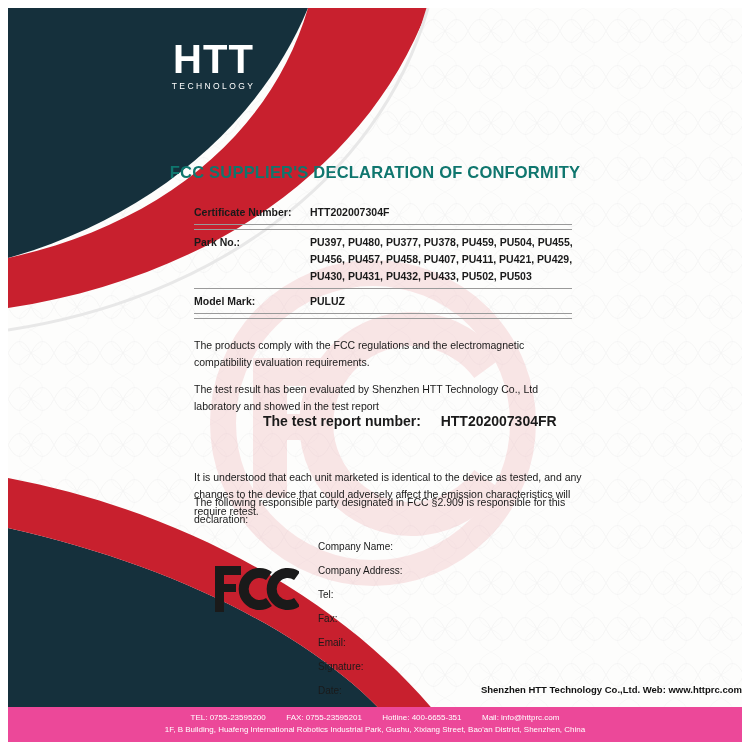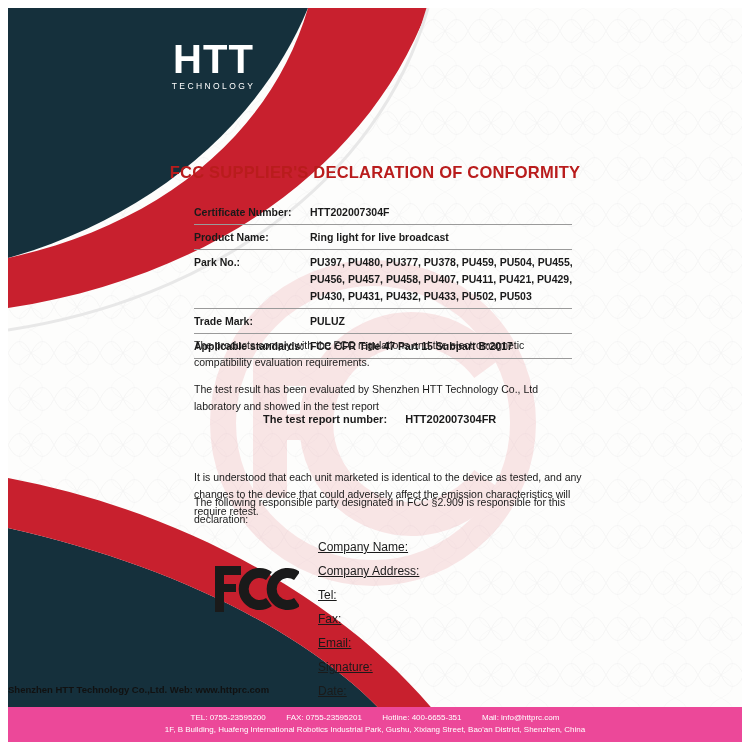--- a/index.html
+++ b/index.html
@@ -81,21 +81,21 @@
     z-index: 4;
   }
   .doc-title {
     position: absolute;
     left: 0;
     top: 155px;
     width: 734px;
     text-align: center;
     font-size: 16.5px;
     font-weight: bold;
-    color: #b91c1c;
+    color: #0f766e;
     letter-spacing: 0.2px;
   }
   .fields {
     position: absolute;
     left: 186px;
     top: 196px;
     width: 400px;
     font-size: 10.5px;
     color: #1a1a1a;
   }
@@ -128,47 +128,46 @@
     position: absolute;
     left: 186px;
     font-size: 10.5px;
     color: #1a1a1a;
     line-height: 17px;
     width: 390px;
   }
   .report-num {
     position: absolute;
     left: 255px;
-    font-size: 11px;
+    font-size: 14px;
     font-weight: bold;
     color: #1a1a1a;
   }
   .signature-block {
     position: absolute;
     left: 310px;
     top: 527px;
-    font-size: 12px;
+    font-size: 10px;
     color: #1a1a1a;
     line-height: 24px;
-    text-decoration: underline;
   }
   
   .fcc-mark {
     position: absolute;
     left: 205px;
     top: 552px;
     z-index: 5;
   }
   
   .footer-top {
     position: absolute;
     left: 0;
     top: 676px;
     width: 734px;
-    text-align: left;
+    text-align: right;
     font-size: 9.5px;
     font-weight: bold;
     color: #111111;
     z-index: 6;
   }
   .footer-bar {
     position: absolute;
     left: 0;
     bottom: 0;
     width: 734px;
@@ -235,43 +234,35 @@
     <div class="content">
 
       <div class="doc-title">FCC SUPPLIER'S DECLARATION OF CONFORMITY</div>
 
       <div class="fields">
         <div class="field-row">
           <div class="field-label">Certificate Number:</div>
           <div class="field-value">HTT202007304F</div>
         </div>
         <div class="rule"></div>
-        <div class="field-row">
-          <div class="field-label">Product Name:</div>
-          <div class="field-value">Ring light for live broadcast</div>
-        </div>
         <div class="rule"></div>
         <div class="field-row">
           <div class="field-label">Park No.:</div>
           <div class="model-lines">
             <div>PU397, PU480, PU377, PU378, PU459, PU504, PU455,</div>
             <div>PU456, PU457, PU458, PU407, PU411, PU421, PU429,</div>
             <div>PU430, PU431, PU432, PU433, PU502, PU503</div>
           </div>
         </div>
         <div class="rule"></div>
         <div class="field-row">
-          <div class="field-label">Trade Mark:</div>
+          <div class="field-label">Model Mark:</div>
           <div class="field-value">PULUZ</div>
         </div>
         <div class="rule"></div>
-        <div class="field-row">
-          <div class="field-label">Applicable standards:</div>
-          <div class="field-value">FCC CFR Title 47 Part 15 Subpart B:2017</div>
-        </div>
         <div class="rule"></div>
       </div>
 
       <div class="para" style="top:373px;">The test result has been evaluated by Shenzhen HTT Technology Co., Ltd laboratory and showed in the test report</div>
       <div class="para" style="top:329px;">The products comply with the FCC regulations and the electromagnetic compatibility evaluation requirements.</div>
 
       <div class="report-num" style="top:405px;">
         <span>The test report number:</span>
         <span style="display:inline-block;width:12px;"></span>
         <span>HTT202007304FR</span>

